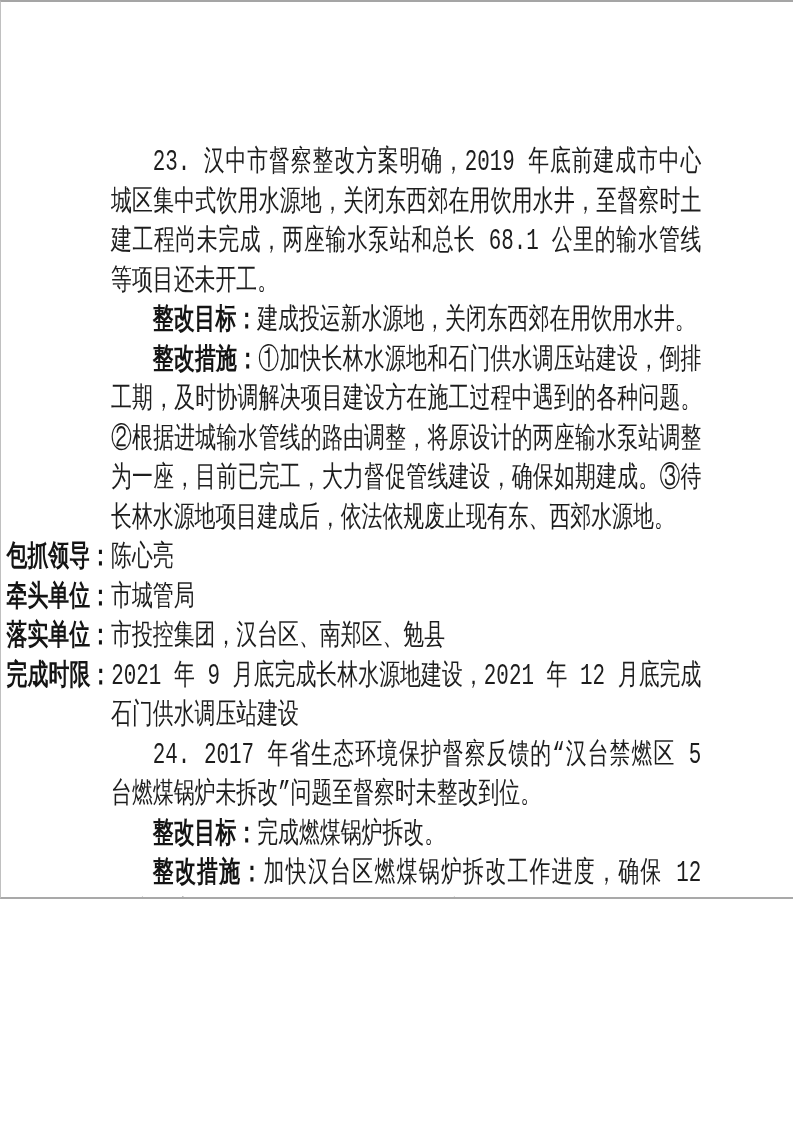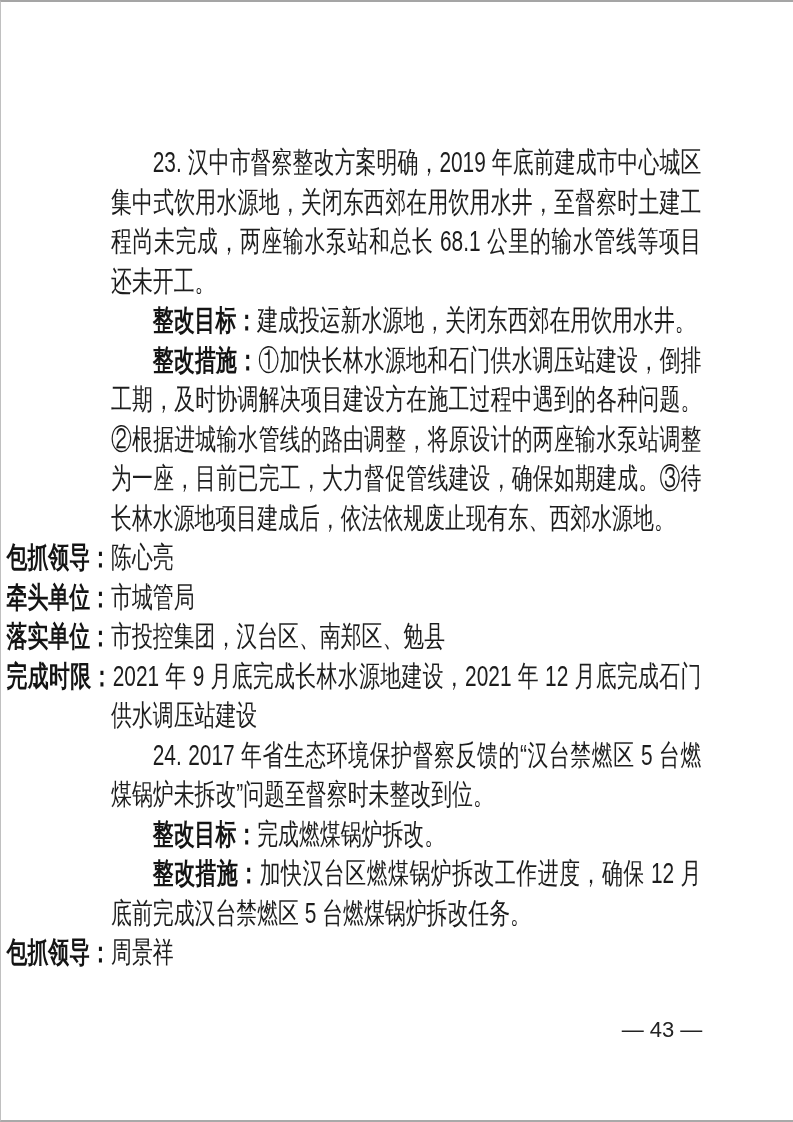--- a/index.html
+++ b/index.html
@@ -3,28 +3,28 @@
 <meta charset="utf-8">
 <style>
   html, body {
     margin: 0;
     padding: 0;
     background: #ffffff;
   }
   .page {
     position: relative;
     width: 793px;
-    height: 1122px;
+    height: 899px;
     background: #ffffff;
     overflow: hidden;
     box-sizing: border-box;
     border-top: 2px solid #a5a5a5;
     border-bottom: 2px solid #a9a9a9;
     border-left: 1px solid #c0c0c0;
-    font-family: Liberation Sans, sans-serif;
+    font-family: Liberation Mono, monospace;
     color: #1d1d1d;
   }
   
   .content {
     position: absolute;
     left: 110px;
     top: 141px;
     width: 820px;
     transform: scaleX(0.72);
     transform-origin: 0 0;

